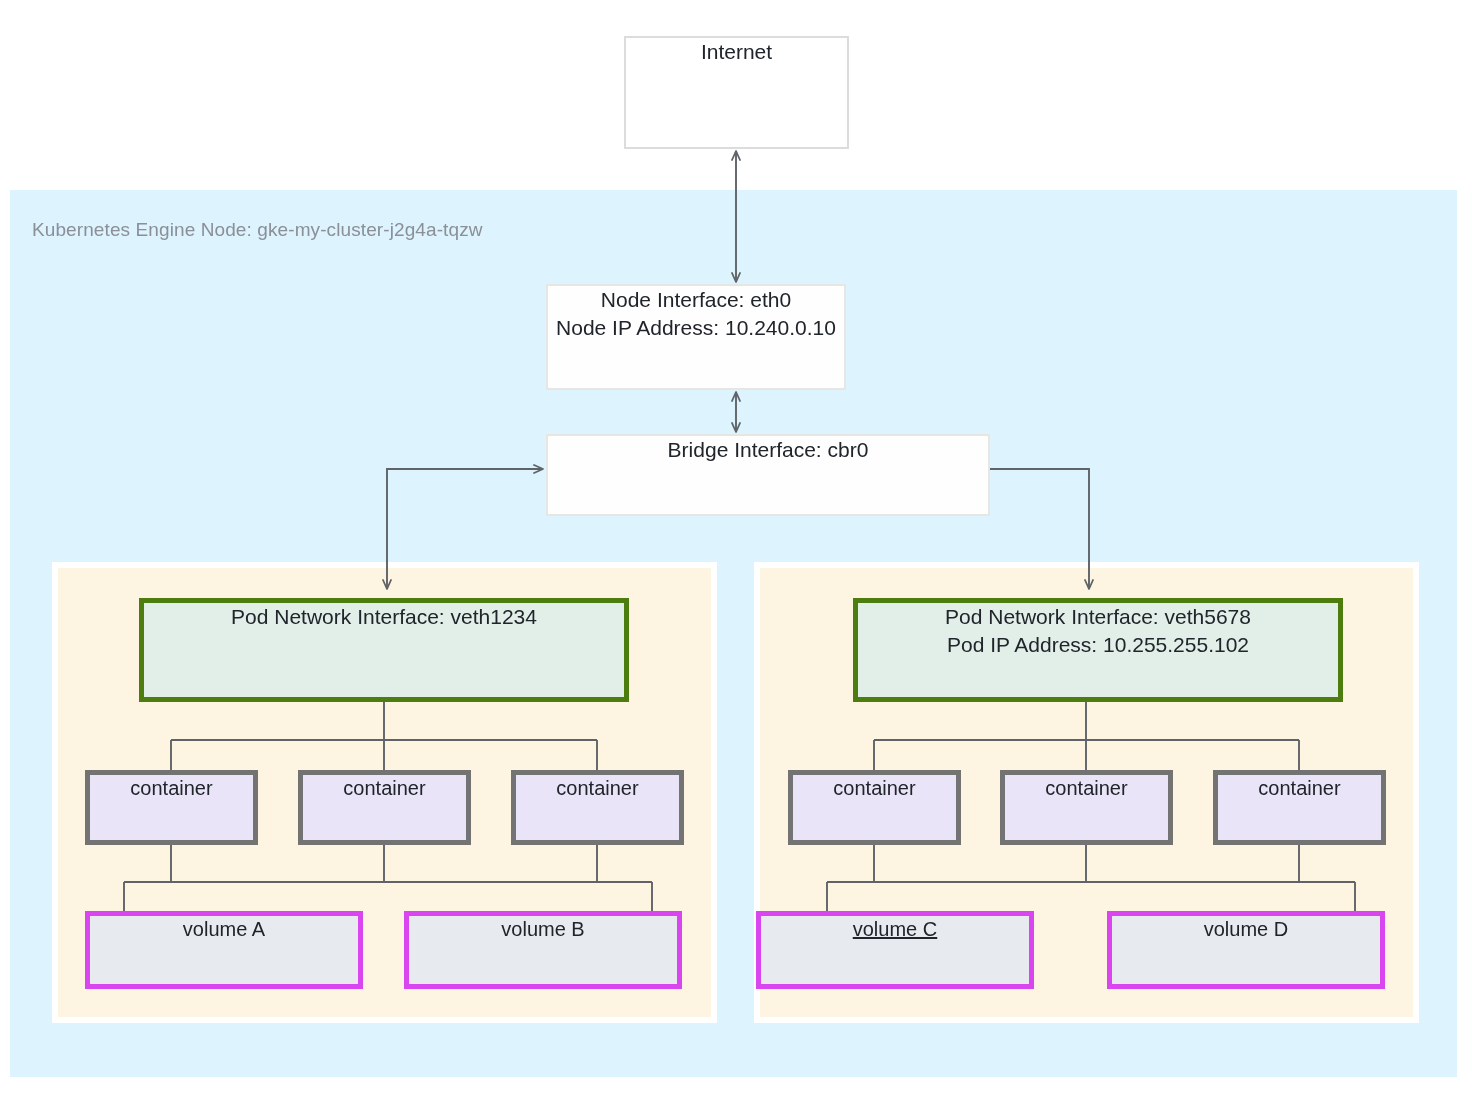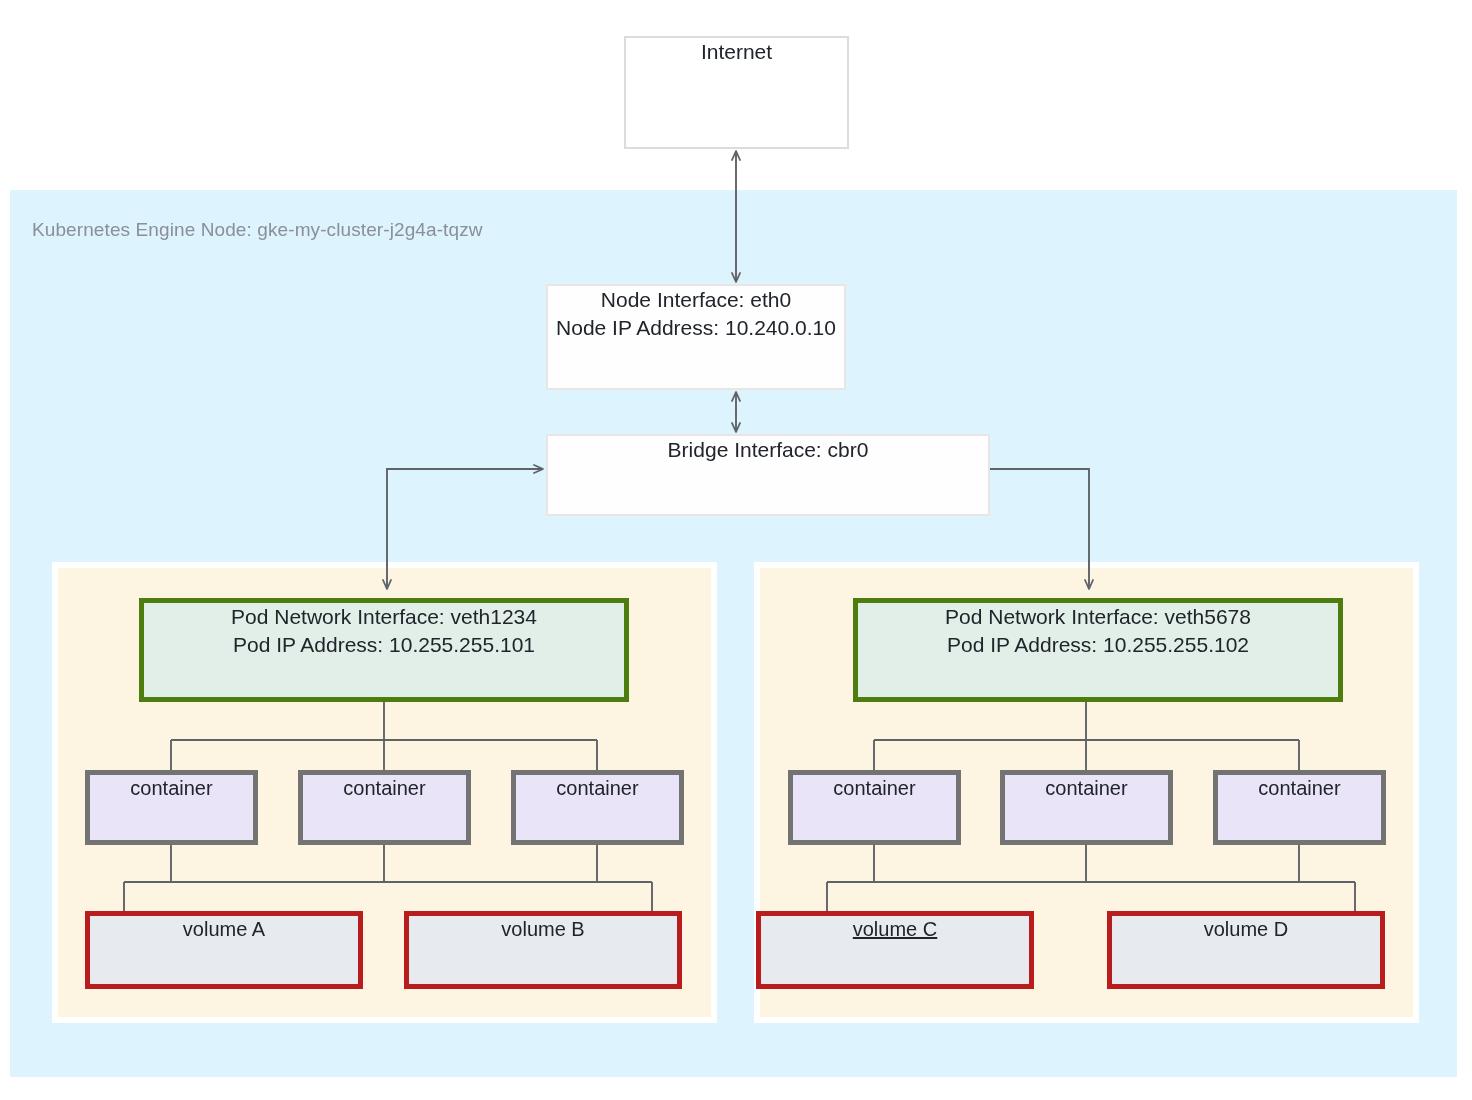--- a/index.html
+++ b/index.html
@@ -122,21 +122,21 @@
     border: 5px solid #737373;
     font-size: 20px;
   }
 
   
   .volume-box {
     top: 911px;
     width: 278px;
     height: 78px;
     background: #e7eaee;
-    border: 5px solid #b91c1c;
+    border: 5px solid #d946ef;
     font-size: 20px;
   }
 
   .box .line2 { display: block; }
 
   
   #wires {
     position: absolute;
     left: 0; top: 0;
     width: 1472px;
@@ -215,21 +215,20 @@
     <span>Node Interface: eth0</span>
     <span class="line2">Node IP Address: 10.240.0.10</span>
   </div>
 
   <div class="box iface-box bridge-iface">
     <span>Bridge Interface: cbr0</span>
   </div>
 
   <div class="box podiface-box podiface-left">
     <span>Pod Network Interface: veth1234</span>
-    <span class="line2">Pod IP Address: 10.255.255.101</span>
   </div>
 
   <div class="box container-box" style="left:85px;">
     <span>container</span>
   </div>
   <div class="box container-box" style="left:298px;">
     <span>container</span>
   </div>
   <div class="box container-box" style="left:511px;">
     <span>container</span>

